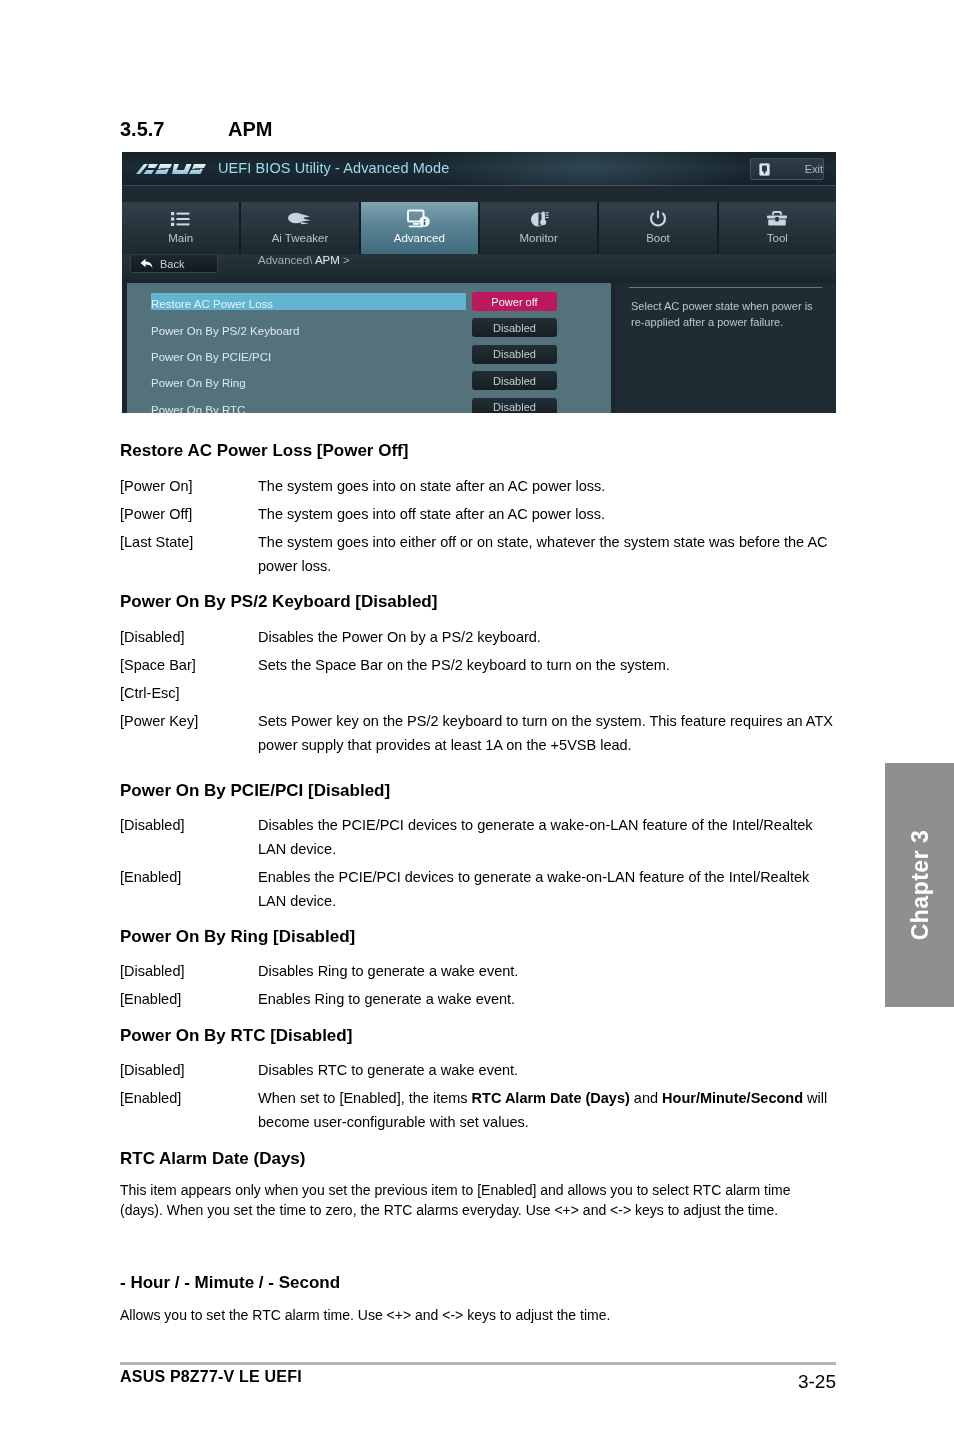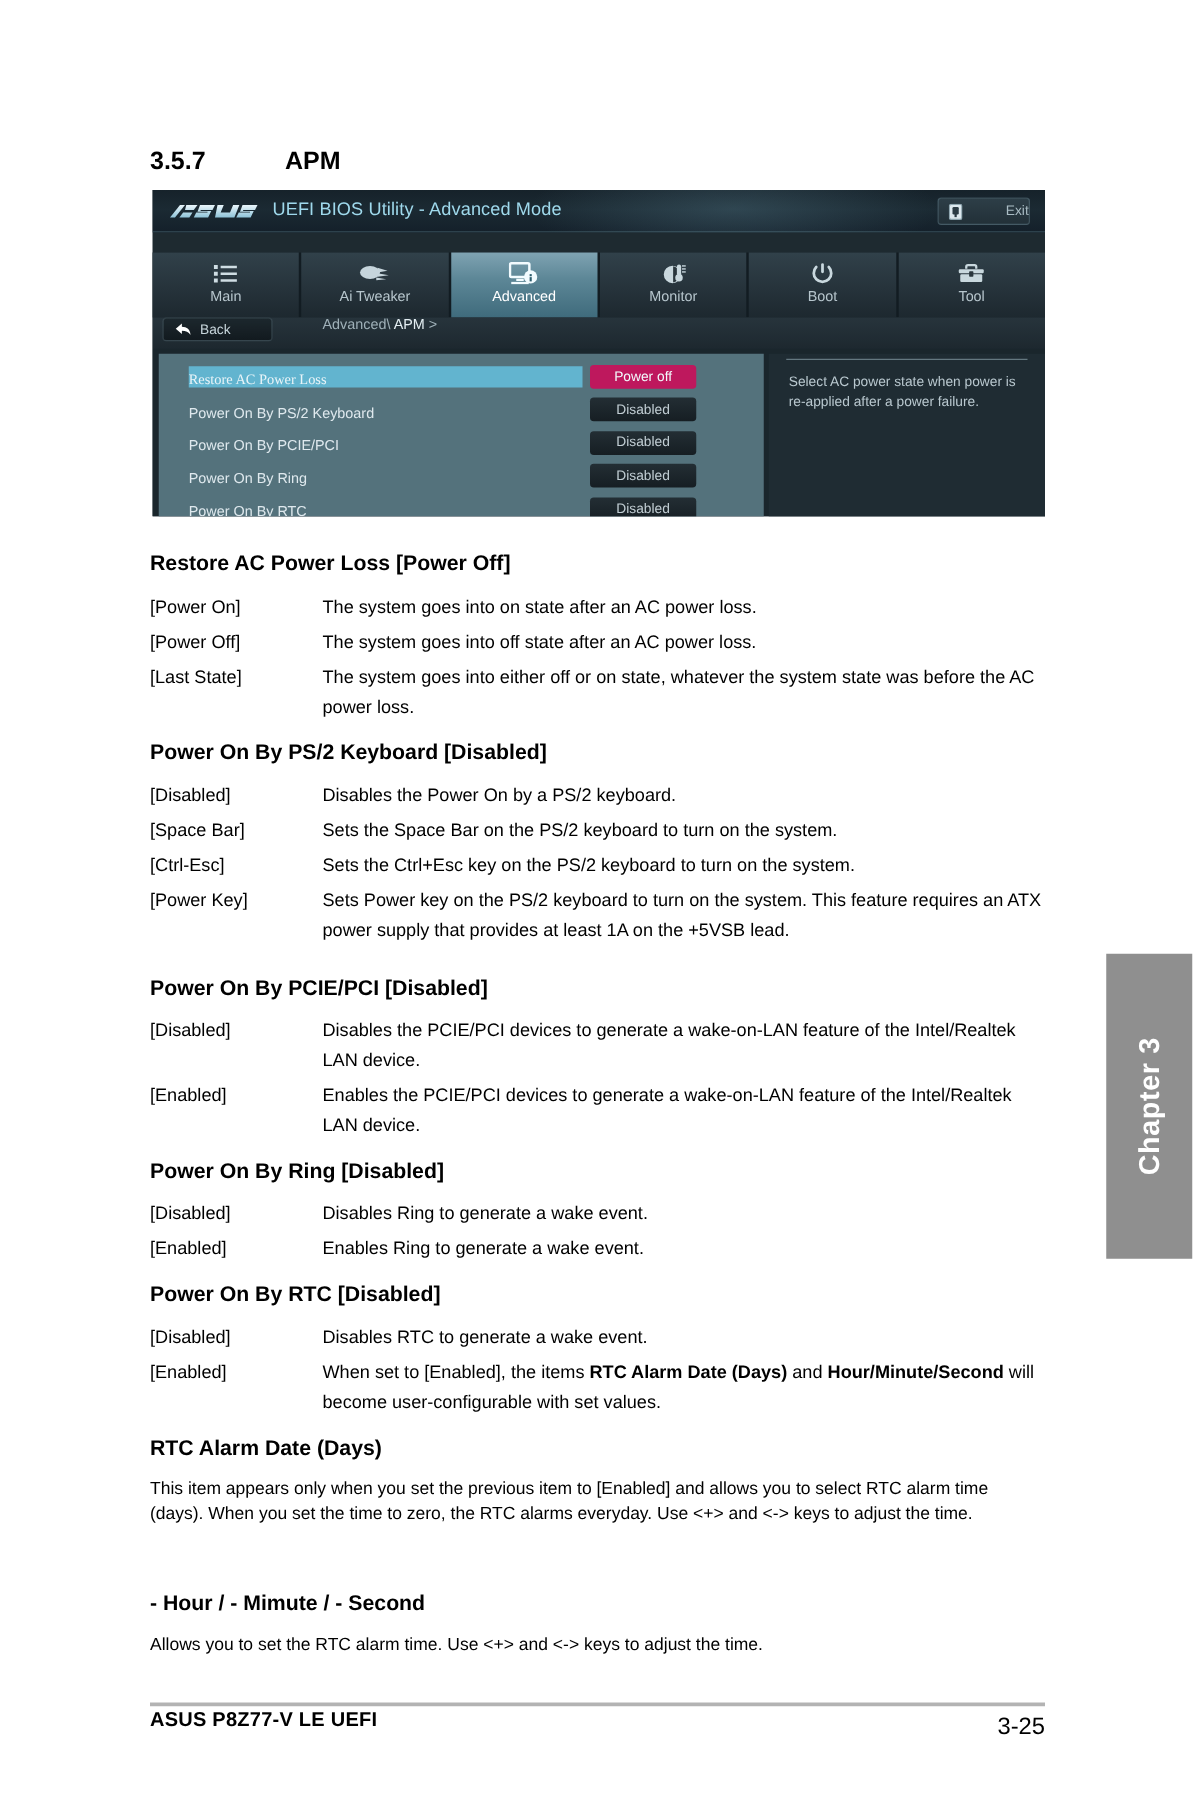--- a/index.html
+++ b/index.html
@@ -185,21 +185,21 @@
     white-space: nowrap;
   }
   .row.sel .r-hl {
     position: absolute;
     left: 24px;
     top: 2px;
     width: 315px;
     height: 17px;
     background: #62b4cf;
   }
-  .row.sel .r-label { color: #e8f4f8; position: relative; z-index: 2; font-family: Liberation Serif, serif; }
+  .row.sel .r-label { color: #e8f4f8; position: relative; z-index: 2; }
   .val-box {
     position: absolute;
     left: 345px;
     top: 1px;
     width: 85px;
     height: 19px;
     border-radius: 3px;
     background: linear-gradient(180deg,#232e34 0%, #161e23 100%);
     display: flex;
     align-items: center;
@@ -516,21 +516,20 @@
 <div class="def" style="top:625px">
   <span class="term">[Disabled]</span>
   <span class="desc">Disables the Power On by a PS/2 keyboard.</span>
 </div>
 <div class="def" style="top:653px">
   <span class="term">[Space Bar]</span>
   <span class="desc">Sets the Space Bar on the PS/2 keyboard to turn on the system.</span>
 </div>
 <div class="def" style="top:681px">
   <span class="term">[Ctrl-Esc]</span>
-  <span class="desc">Sets the Ctrl+Esc key on the PS/2 keyboard to turn on the system.</span>
 </div>
 <div class="def" style="top:709px">
   <span class="term">[Power Key]</span>
   <span class="desc">Sets Power key on the PS/2 keyboard to turn on the system. This feature requires an ATX power supply that provides at least 1A on the +5VSB lead.</span>
 </div>
 
 <div class="h-sub" style="top:781px">Power On By PCIE/PCI [Disabled]</div>
 <div class="def" style="top:813px">
   <span class="term">[Disabled]</span>
   <span class="desc">Disables the PCIE/PCI devices to generate a wake-on-LAN feature of the Intel/Realtek LAN device.</span>

